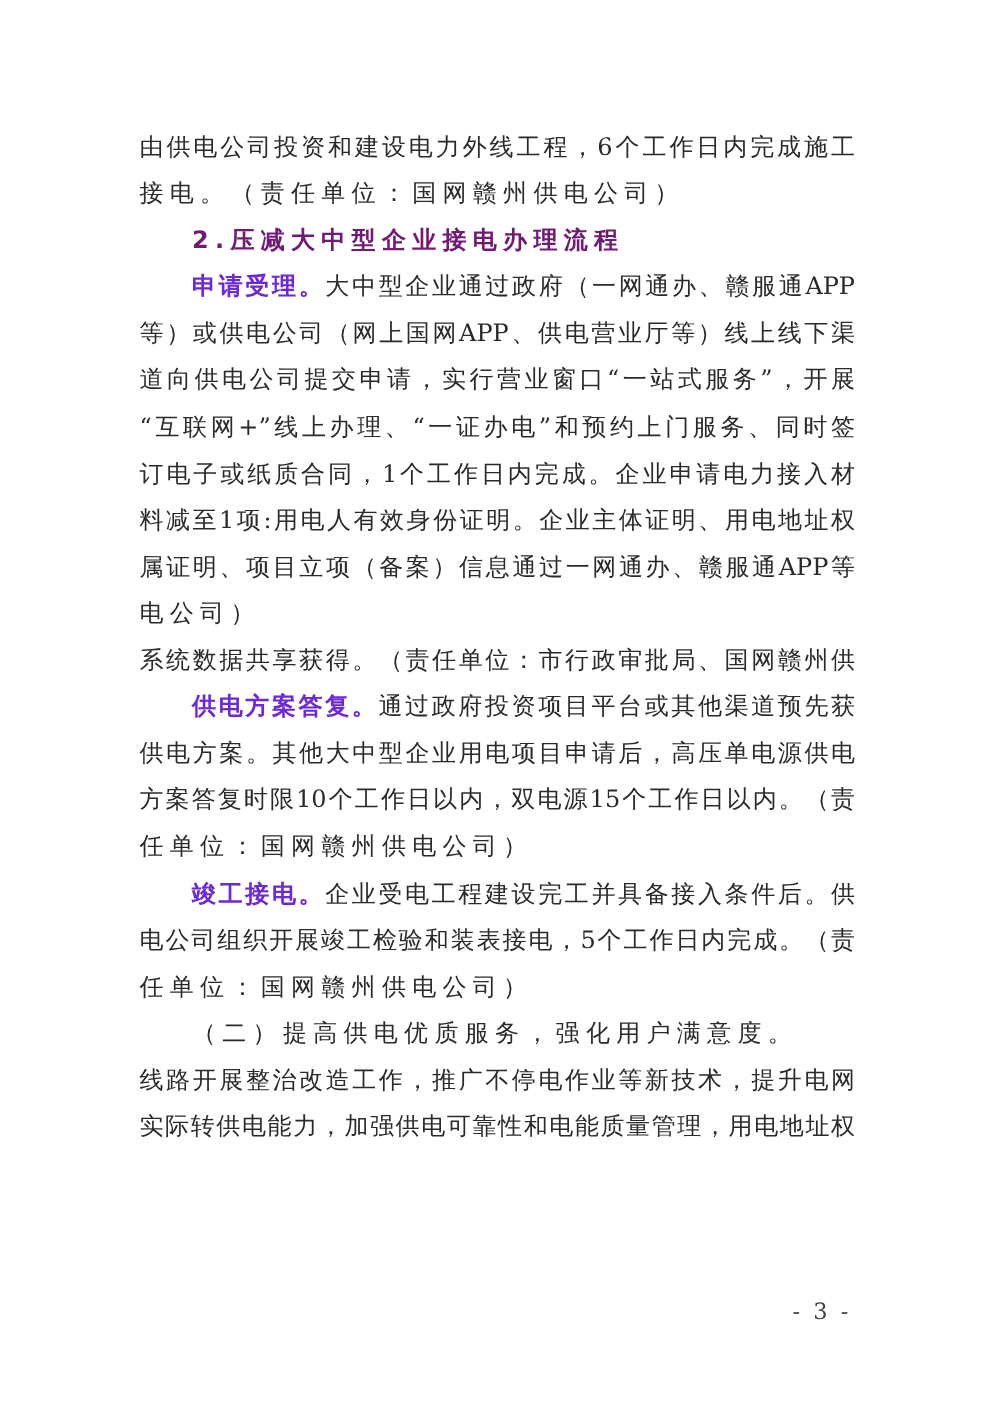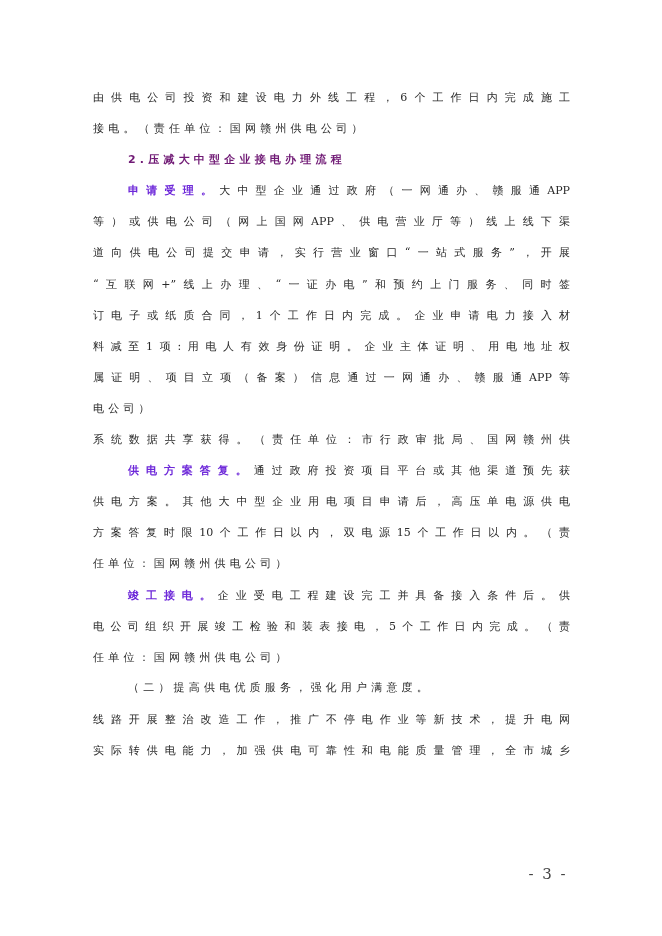--- a/index.html
+++ b/index.html
@@ -17,21 +17,21 @@
     }
     .page {
       position: absolute;
       left: 93px;
       top: 82px;
       width: 477px;
     }
     .line {
       height: 31.1px;
       line-height: 31.1px;
-      font-size: 11px;
+      font-size: 16px;
       white-space: nowrap;
       text-align: justify;
       text-align-last: justify;
       letter-spacing: 0px;
     }
     .line.last {
       text-align-last: left;
       letter-spacing: 4.2px;
     }
     .line.indent { padding-left: 35px; }
@@ -41,21 +41,20 @@
       font-family: "DejaVu Sans", "Liberation Sans", sans-serif;
     }
     .heading {
       font-weight: bold;
       color: #701a75;
       font-family: "DejaVu Sans", "Liberation Sans", sans-serif;
       letter-spacing: 1.5px;
     }
     .subsection {
       letter-spacing: 3.2px;
-      font-family: Liberation Mono, monospace;
     }
     .page-number {
       position: absolute;
       left: 528px;
       top: 864px;
       width: 40px;
       font-size: 15px;
       line-height: 20px;
       text-align: center;
       color: #444;
@@ -124,17 +123,17 @@
   <div class="line last">
     <span>任单位：国网赣州供电公司）</span>
   </div>
   <div class="line last indent subsection">
     <span>（二）提高供电优质服务，强化用户满意度。</span>
   </div>
   <div class="line">
     <span>线路开展整治改造工作，推广不停电作业等新技术，提升电网</span>
   </div>
   <div class="line">
-    <span>实际转供电能力，加强供电可靠性和电能质量管理，全市城乡</span>
+    <span>实际转供电能力，加强供电可靠性和电能质量管理，用电地址权</span>
   </div>
 </div>
 
 <div class="page-number">- 3 -</div>
 
 </body></html>

